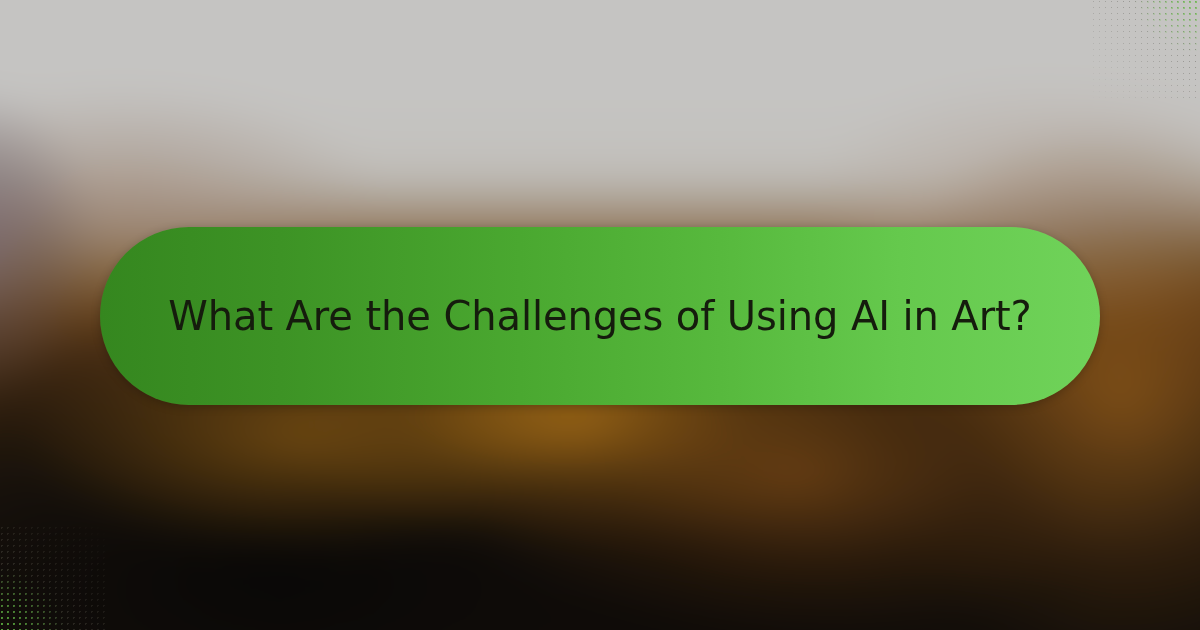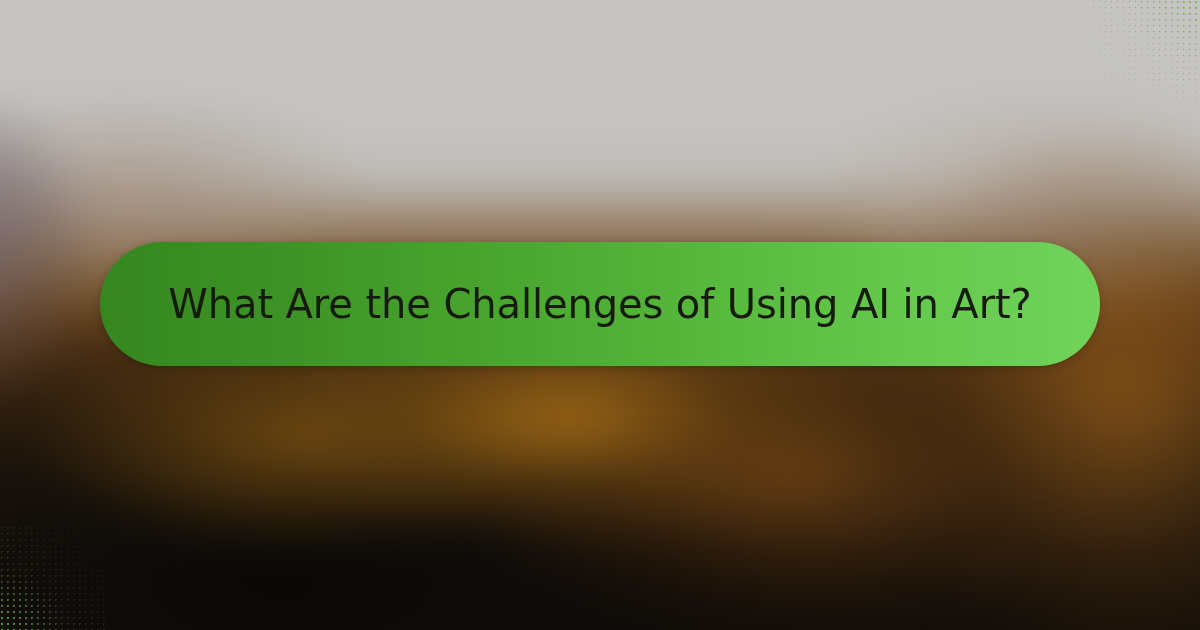--- a/index.html
+++ b/index.html
@@ -115,23 +115,23 @@
       radial-gradient(circle 1.9px at 2.1px 2.1px, rgba(92,186,62,0.85) 0%, rgba(92,186,62,0.85) 60%, rgba(92,186,62,0) 61%);
     background-size: 6px 6px;
     -webkit-mask-image: radial-gradient(ellipse 66px 62px at 0px 104px, rgba(0,0,0,1) 0%, rgba(0,0,0,0.6) 45%, rgba(0,0,0,0) 100%);
     mask-image: radial-gradient(ellipse 66px 62px at 0px 104px, rgba(0,0,0,1) 0%, rgba(0,0,0,0.6) 45%, rgba(0,0,0,0) 100%);
   }
 
   
   .title-pill {
     position: absolute;
     left: 100px;
-    top: 242px;
+    top: 227px;
     width: 1000px;
-    height: 124px;
+    height: 178px;
     border-radius: 89px;
     display: flex;
     align-items: center;
     justify-content: center;
     box-sizing: border-box;
     padding: 4px 110px;
     background: linear-gradient(90deg, #35871f 0%, #3d9325 18%, #4aa830 42%, #57b93d 62%, #65c94d 80%, #70d35a 100%);
     box-shadow: 0 2px 10px rgba(0,0,0,0.22);
   }
 

